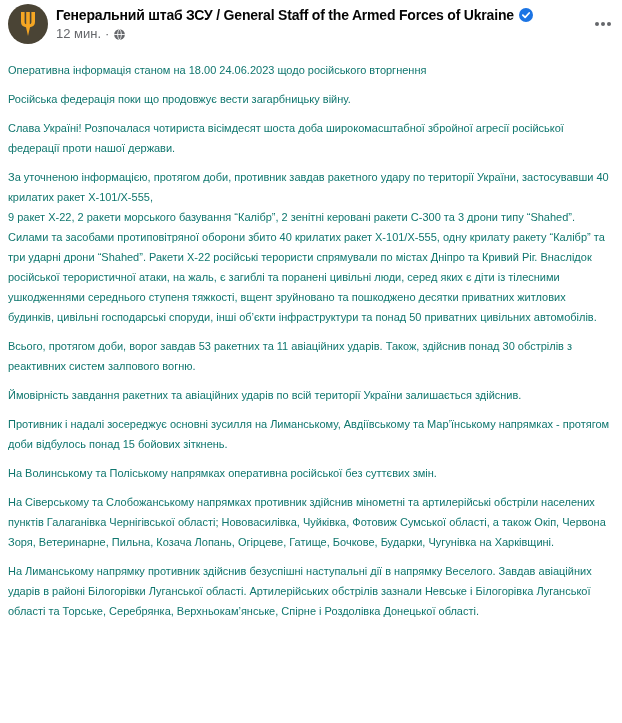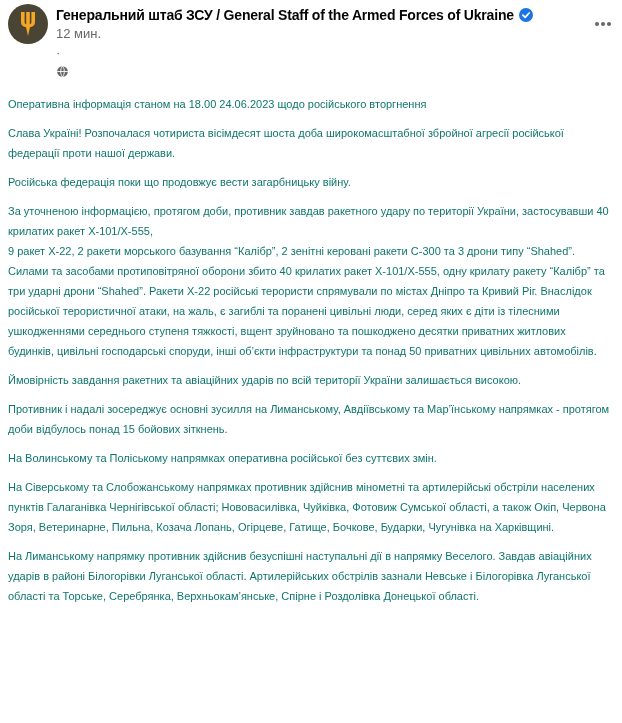--- a/index.html
+++ b/index.html
@@ -51,25 +51,25 @@
     letter-spacing: -0.2px;
     color: #050505;
     cursor: pointer;
   }
   .badge {
     display: inline-flex;
     flex-shrink: 0;
   }
   .meta-row {
     display: flex;
+    align-items: center;
     gap: 4px;
     margin-top: 3px;
     font-size: 13px;
     color: #65676b;
-    flex-direction: column;
   }
   .timestamp { cursor: pointer; }
   .meta-dot { color: #65676b; }
   .globe { display: inline-flex; margin-top: 1px; }
   .more-btn {
     margin-left: auto;
     margin-top: 6px;
     width: 32px;
     height: 28px;
     border: none;
@@ -139,29 +139,30 @@
         </svg>
       </span>
     </button>
 
   </div>
 
   <div class="content">
 
       <p>Оперативна інформація станом на 18.00 24.06.2023 щодо російського вторгнення</p>
 
+      <p>Російська федерація поки що продовжує вести загарбницьку війну.</p>
+
       <p>Слава Україні! Розпочалася чотириста вісімдесят шоста доба широкомасштабної збройної агресії російської федерації проти нашої держави.</p>
-
-      <p>Російська федерація поки що продовжує вести загарбницьку війну.</p>
 
       <p>За уточненою інформацією, протягом доби, противник завдав ракетного удару по території України, застосувавши 40 крилатих ракет Х-101/Х-555,
 9 ракет Х-22, 2 ракети морського базування “Калібр”, 2 зенітні керовані ракети С-300 та 3 дрони типу “Shahed”. Силами та засобами протиповітряної оборони збито 40 крилатих ракет Х-101/Х-555, одну крилату ракету “Калібр” та три ударні дрони “Shahed”. Ракети Х-22 російські терористи спрямували по містах Дніпро та Кривий Ріг. Внаслідок російської терористичної атаки, на жаль, є загиблі та поранені цивільні люди, серед яких є діти із тілесними ушкодженнями середнього ступеня тяжкості, вщент зруйновано та пошкоджено десятки приватних житлових будинків, цивільні господарські споруди, інші об’єкти інфраструктури та понад 50 приватних цивільних автомобілів.</p>
 
+      <p>Всього, протягом доби, ворог завдав 53 ракетних та 11 авіаційних ударів. Також, здійснив понад 30 обстрілів з реактивних систем залпового вогню.</p>
 
-      <p>Ймовірність завдання ракетних та авіаційних ударів по всій території України залишається високою.</p>
+      <p>Ймовірність завдання ракетних та авіаційних ударів по всій території України залишається здійснив.</p>
 
       <p>Противник і надалі зосереджує основні зусилля на Лиманському, Авдіївському та Мар’їнському напрямках - протягом доби відбулось понад 15 бойових зіткнень.</p>
 
       <p>На Волинському та Поліському напрямках оперативна російської без суттєвих змін.</p>
 
       <p>На Сіверському та Слобожанському напрямках противник здійснив мінометні та артилерійські обстріли населених пунктів Галаганівка Чернігівської області; Нововасилівка, Чуйківка, Фотовиж Сумської області, а також Окіп, Червона Зоря, Ветеринарне, Пильна, Козача Лопань, Огірцеве, Гатище, Бочкове, Бударки, Чугунівка на Харківщині.</p>
 
 
       <p>На Лиманському напрямку противник здійснив безуспішні наступальні дії в напрямку Веселого. Завдав авіаційних ударів в районі Білогорівки Луганської області. Артилерійських обстрілів зазнали Невське і Білогорівка Луганської області та Торське, Серебрянка, Верхньокам’янське, Спірне і Роздолівка Донецької області.</p>
     </div>

